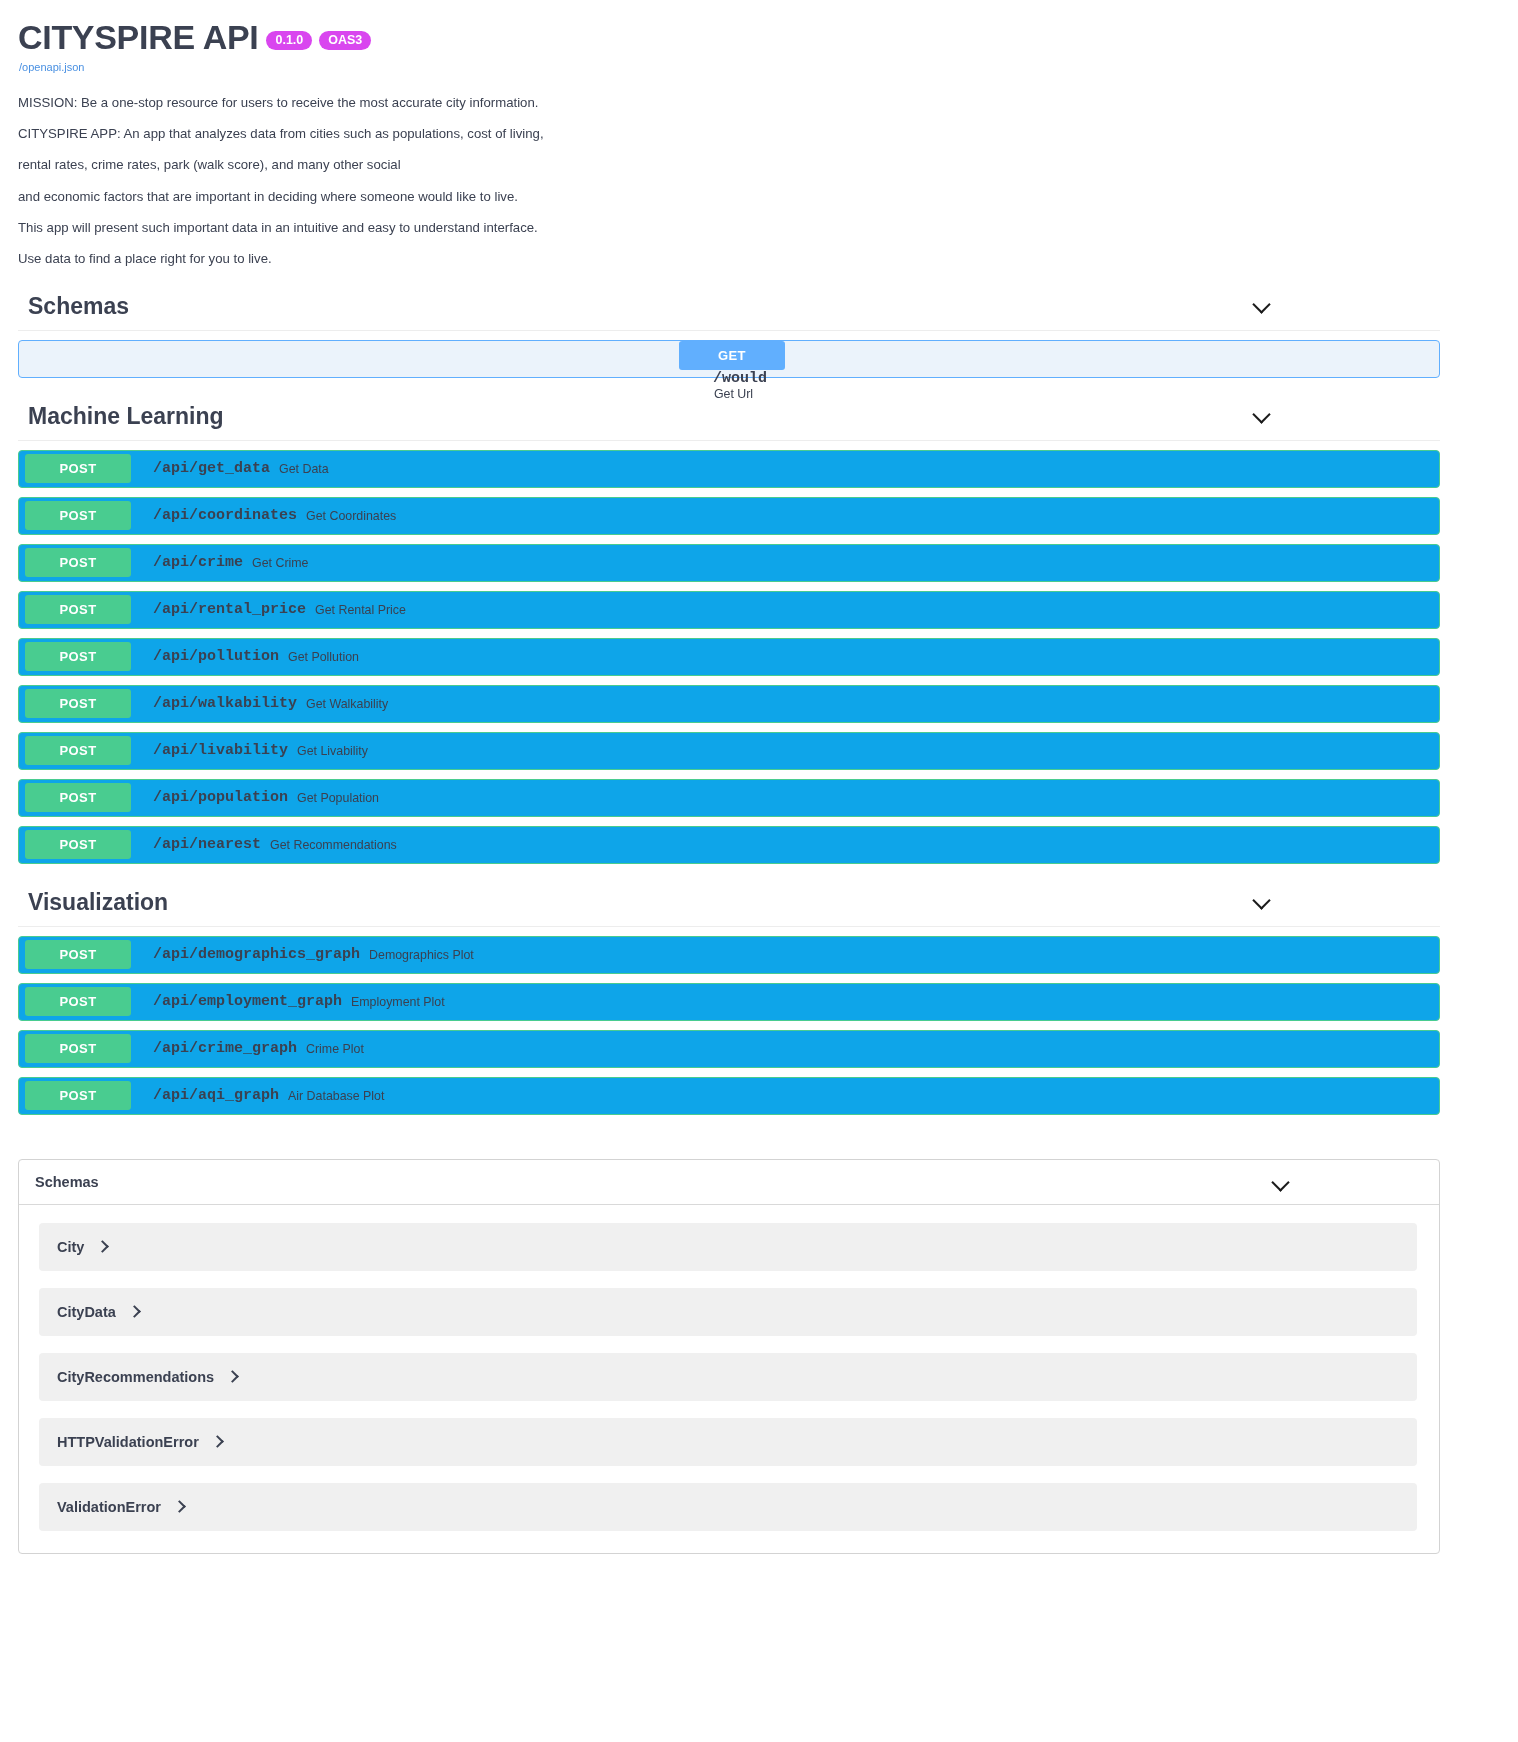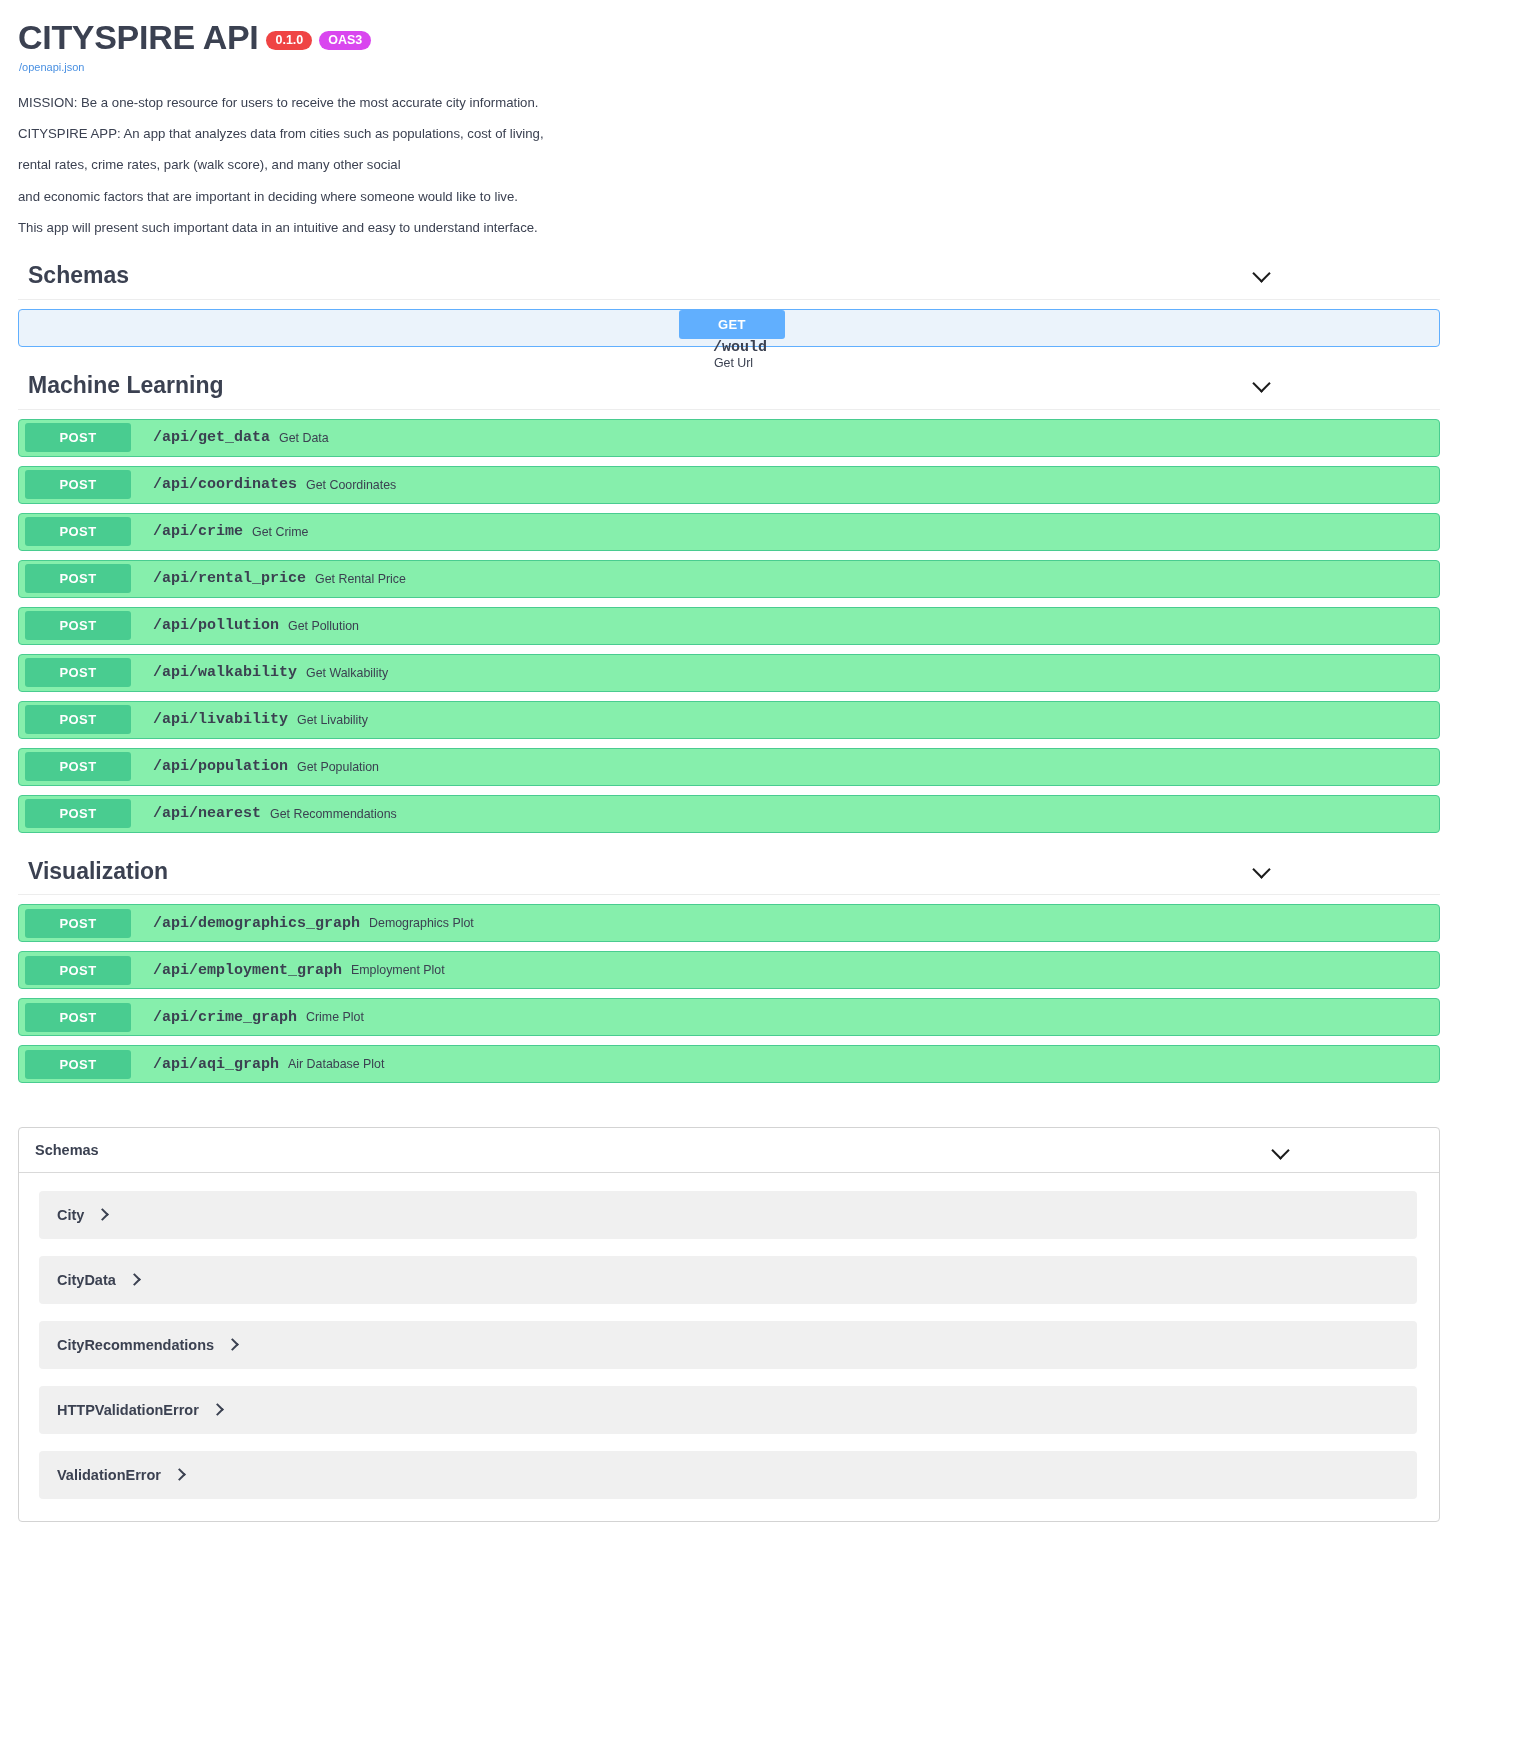--- a/index.html
+++ b/index.html
@@ -22,21 +22,21 @@
   .api-title {
     font-size: 34px;
     font-weight: bold;
     color: #3b4151;
     letter-spacing: -0.3px;
     line-height: 1.15;
     margin: 0;
   }
   .badge-version {
     display: inline-block;
-    background: #ef4444;
+    background: #d946ef;
     color: #ffffff;
     font-size: 12.5px;
     font-weight: bold;
     padding: 3px 9px 3px 9px;
     border-radius: 57px;
     margin-left: 8px;
     position: relative;
     top: 3px;
     line-height: 1.1;
   }
@@ -117,21 +117,21 @@
     border-radius: 4px;
     cursor: pointer;
   }
   .op:first-child { margin-top: 9px; }
   .op.get {
     background: #ebf3fb;
     border: 1px solid #61affe;
     flex-direction: column;
   }
   .op.post {
-    background: #86efac;
+    background: #0ea5e9;
     border: 1px solid #49cc90;
   }
   .verb {
     font-size: 13px;
     font-weight: bold;
     color: #ffffff;
     min-width: 106px;
     text-align: center;
     padding: 7px 0;
     border-radius: 3px;
@@ -226,20 +226,21 @@
       <span class="badge-oas">OAS3</span>
     </div>
     <a class="spec-link" href="#">/openapi.json</a>
 
     <div class="description">
       <p>MISSION: Be a one-stop resource for users to receive the most accurate city information.</p>
       <p>CITYSPIRE APP: An app that analyzes data from cities such as populations, cost of living,</p>
       <p>rental rates, crime rates, park (walk score), and many other social</p>
       <p>and economic factors that are important in deciding where someone would like to live.</p>
       <p>This app will present such important data in an intuitive and easy to understand interface.</p>
+      <p>Use data to find a place right for you to live.</p>
     </div>
   </div>
 
   <div class="tag-section">
     <div class="tag-header">
       <span class="tag-name">Schemas</span>
       <span class="chev-down"></span>
     </div>
     <div class="ops">
       <div class="op get">

